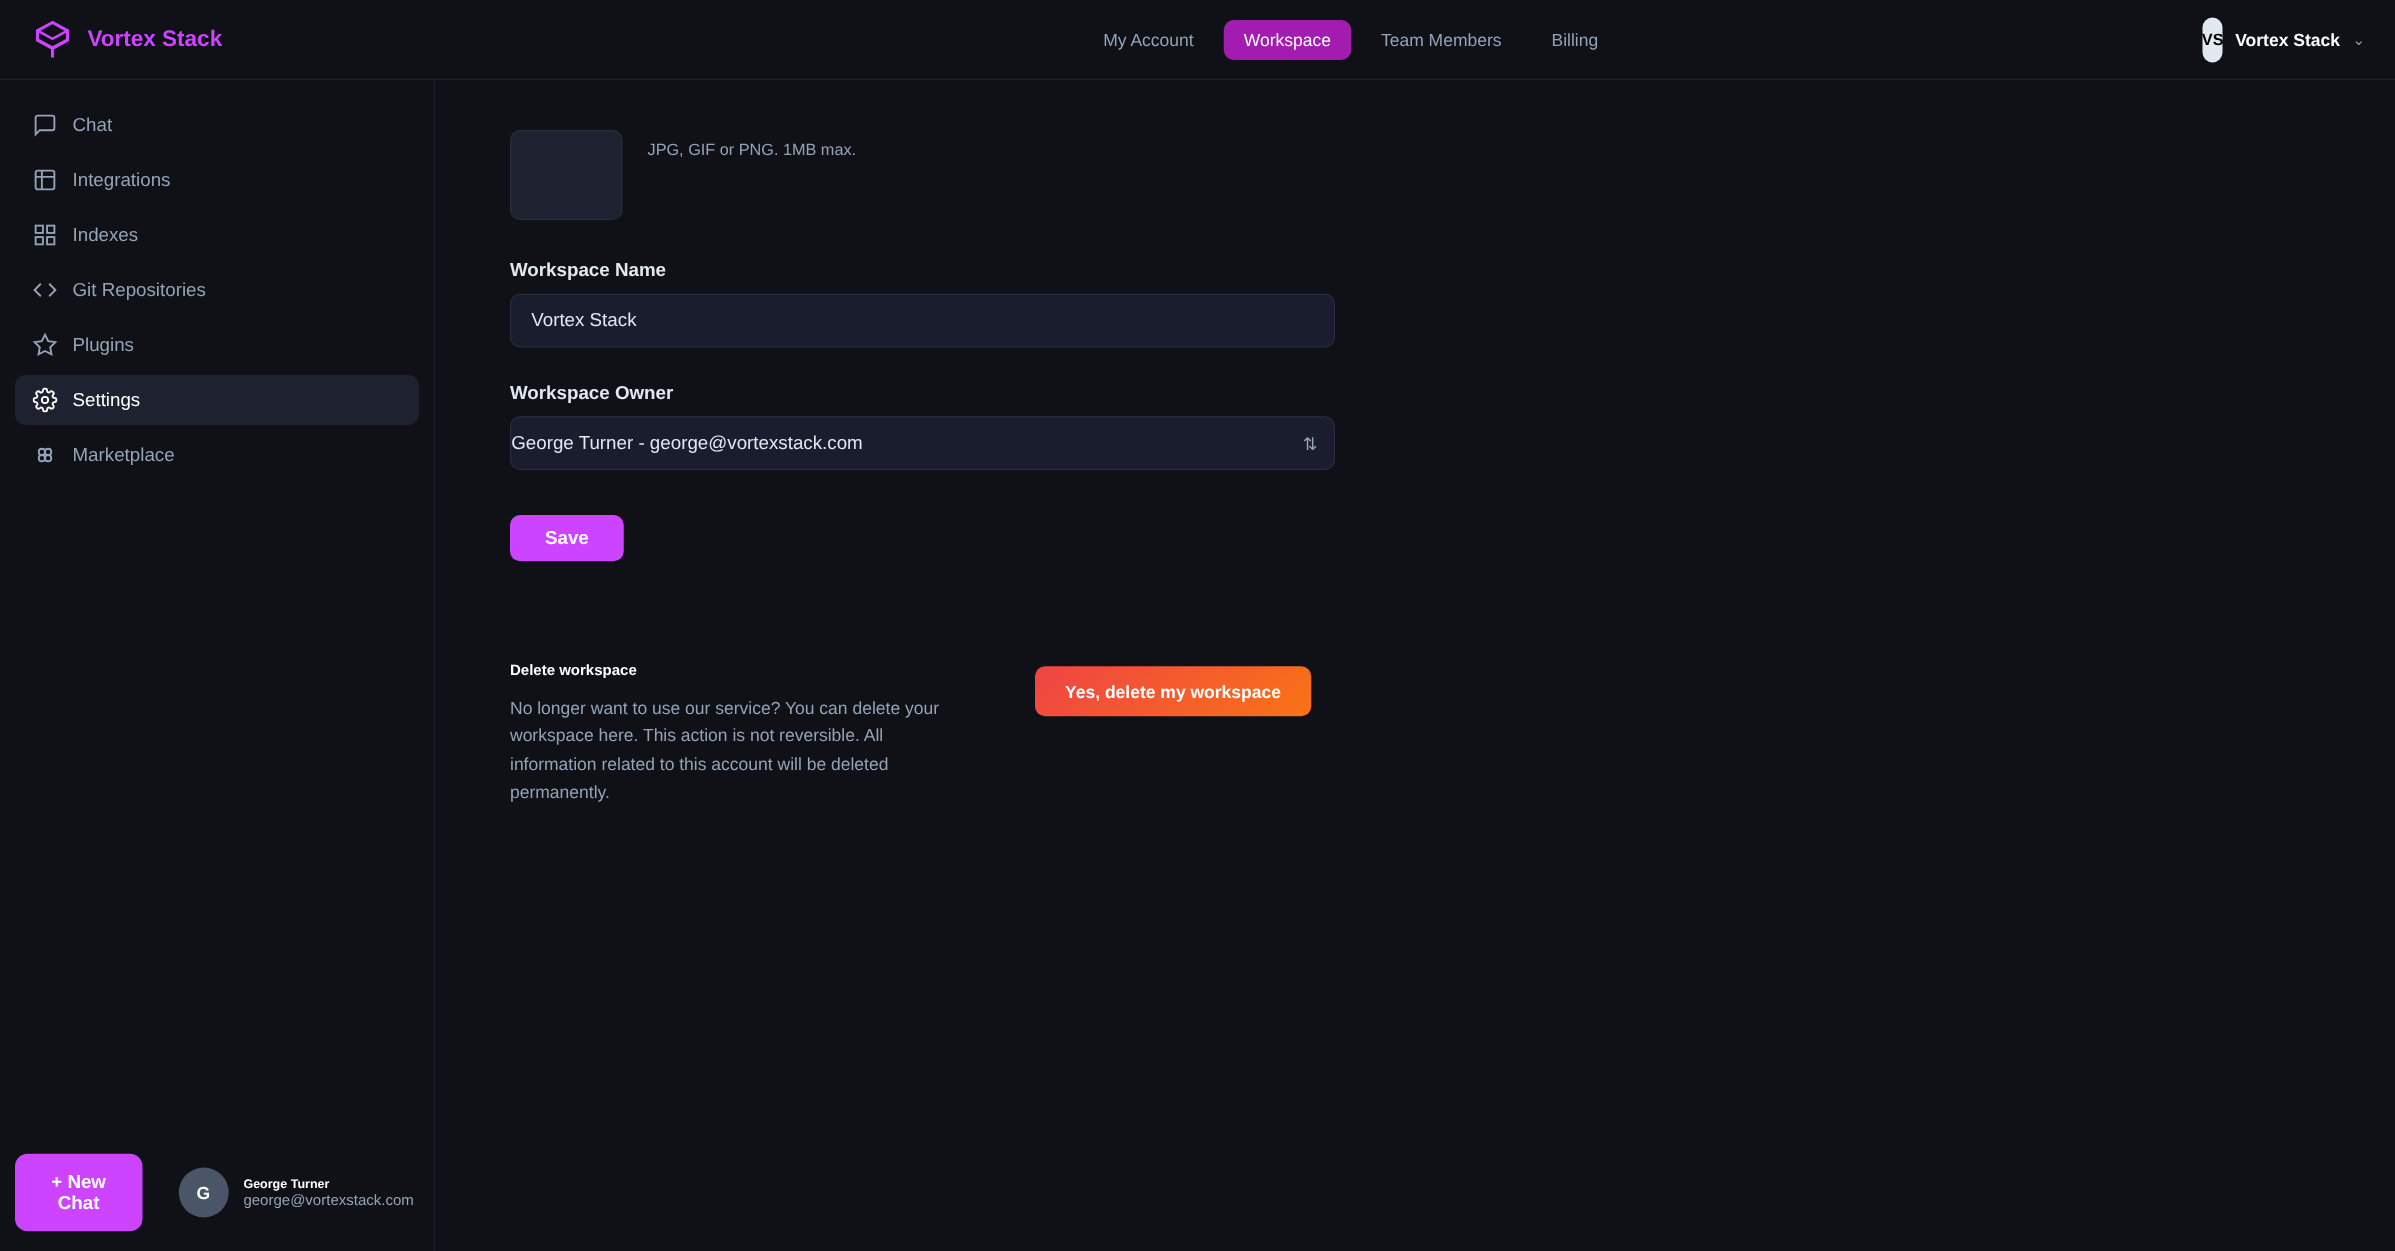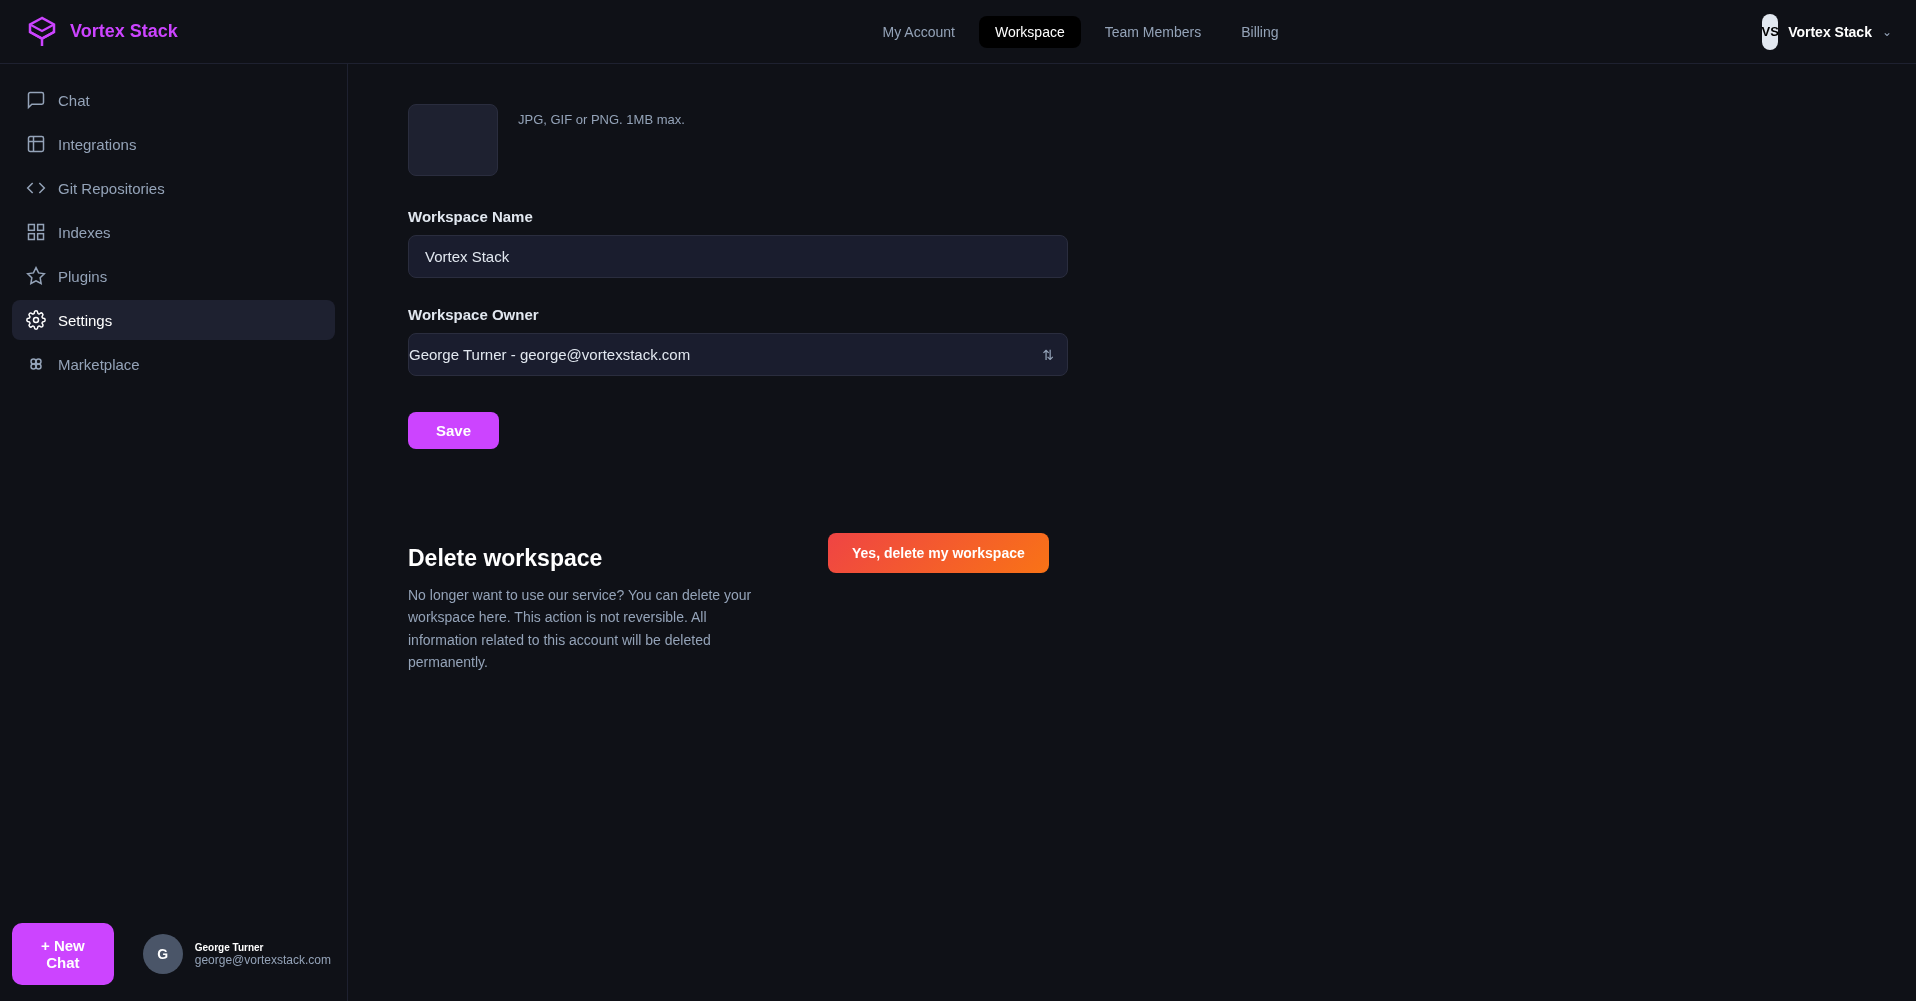--- a/index.html
+++ b/index.html
@@ -51,21 +51,21 @@
     .nav-link {
       padding: 8px 16px;
       border-radius: 8px;
       font-size: 14px;
       font-weight: 500;
       color: #94a3b8;
       cursor: pointer;
       text-decoration: none;
     }
     .nav-link.active {
-      background: #000000;
+      background: #a21caf;
       color: #ffffff;
     }
     .user-area {
       display: flex;
       align-items: center;
       gap: 10px;
       cursor: pointer;
     }
     .user-avatar-box {
       width: 16px;
@@ -277,25 +277,24 @@
     .delete-section {
       margin-top: 80px;
       display: flex;
       align-items: flex-start;
       gap: 60px;
     }
     .delete-info {
       max-width: 360px;
     }
     .delete-title {
-      font-size: 23px;
+      font-size: 12px;
       font-weight: 700;
       color: #ffffff;
       margin-bottom: 12px;
-      margin-top: 16px;
     }
     .delete-description {
       font-size: 14px;
       color: #94a3b8;
       line-height: 1.6;
     }
     .delete-btn {
       background: linear-gradient(135deg, #ef4444, #f97316);
       color: #ffffff;
       border: none;
@@ -354,34 +353,34 @@
 
       <div class="sidebar-item">
         <svg viewBox="0 0 24 24" fill="none" stroke="currentColor" stroke-width="1.8">
           <path d="M9 3H5a2 2 0 00-2 2v4m6-6h10a2 2 0 012 2v4M9 3v18m0 0h10a2 2 0 002-2V9M9 21H5a2 2 0 01-2-2V9m0 0h18"></path>
         </svg>
         <span>Integrations</span>
       </div>
 
       <div class="sidebar-item">
         <svg viewBox="0 0 24 24" fill="none" stroke="currentColor" stroke-width="1.8">
-          <polyline points="16 18 22 12 16 6"></polyline>
-            <polyline points="8 6 2 12 8 18"></polyline>
-        </svg>
-        <span>Git Repositories</span>
-      </div>
-
-      <div class="sidebar-item">
-        <svg viewBox="0 0 24 24" fill="none" stroke="currentColor" stroke-width="1.8">
           <rect x="3" y="3" width="7" height="7"></rect>
             <rect x="14" y="3" width="7" height="7"></rect>
           <rect x="3" y="14" width="7" height="7"></rect>
             <rect x="14" y="14" width="7" height="7"></rect>
         </svg>
         <span>Indexes</span>
+      </div>
+
+      <div class="sidebar-item">
+        <svg viewBox="0 0 24 24" fill="none" stroke="currentColor" stroke-width="1.8">
+          <polyline points="16 18 22 12 16 6"></polyline>
+            <polyline points="8 6 2 12 8 18"></polyline>
+        </svg>
+        <span>Git Repositories</span>
       </div>
 
       <div class="sidebar-item">
         <svg viewBox="0 0 24 24" fill="none" stroke="currentColor" stroke-width="1.8">
           <path d="M12 2l3.09 6.26L22 9.27l-5 4.87 1.18 6.88L12 17.77l-6.18 3.25L7 14.14 2 9.27l6.91-1.01L12 2z"></path>
         </svg>
         <span>Plugins</span>
       </div>
 
       <div class="sidebar-item active">

